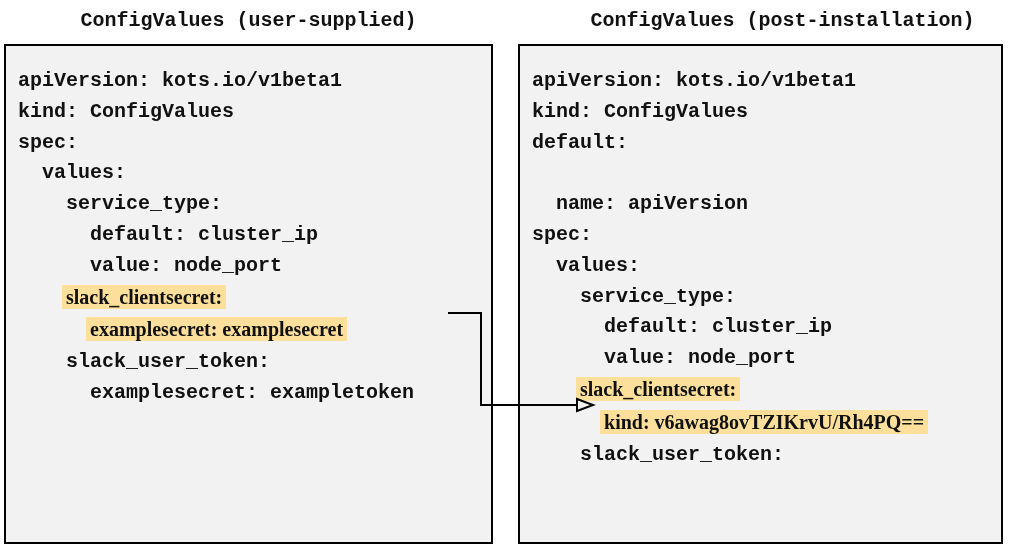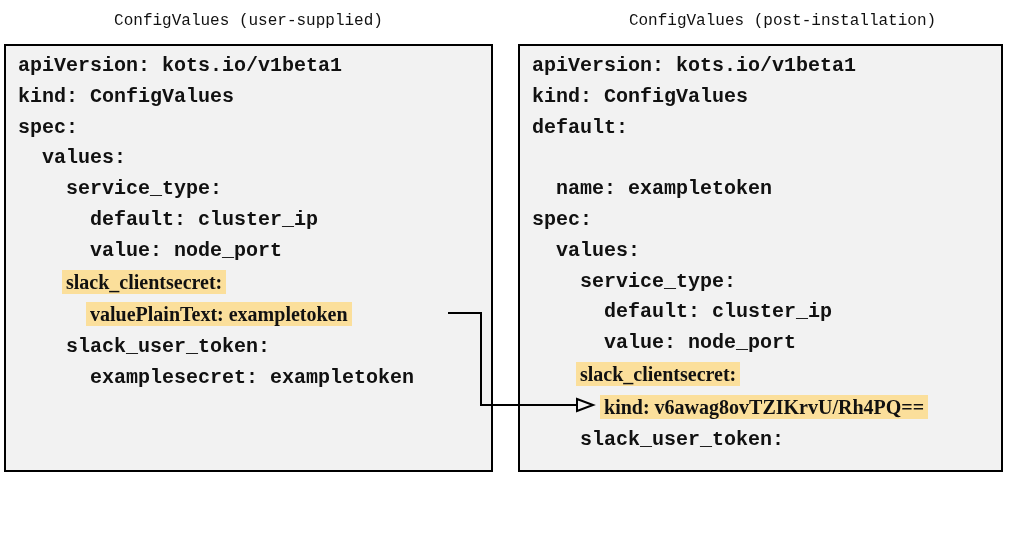--- a/index.html
+++ b/index.html
@@ -13,35 +13,35 @@
     height: 559px;
     background: #ffffff;
     overflow: hidden;
     font-family: "Liberation Mono", "DejaVu Sans Mono", monospace;
     color: var(--color-text, #111111);
   }
   .panel-title {
     position: absolute;
     top: 8px;
     text-align: center;
-    font-weight: normal;
-    font-size: 16px;
+    font-weight: bold;
+    font-size: 20px;
     line-height: 26px;
     white-space: pre;
   }
   .panel-title.left { left: 4px; width: 489px; }
   .panel-title.right { left: 540px; width: 485px; }
   .panel {
     position: absolute;
     top: 44px;
-    height: 428px;
+    height: 500px;
     box-sizing: border-box;
     background: var(--color-panel_bg, #f2f2f2);
     border: 2px solid var(--color-panel_border, #000000);
-    padding: 5px 12px;
+    padding: 20px 12px;
   }
   .panel.left { left: 4px; width: 489px; }
   .panel.right { left: 518px; width: 485px; }
   .code-line {
     font-weight: bold;
     font-size: 20px;
     line-height: 30.8px;
     white-space: pre;
   }
   .hl {
@@ -70,31 +70,31 @@
 
   <div class="panel left" id="left-panel">
       <div class="code-line"><span></span><span>apiVersion: kots.io/v1beta1</span></div>
       <div class="code-line"><span></span><span>kind: ConfigValues</span></div>
       <div class="code-line"><span></span><span>spec:</span></div>
       <div class="code-line"><span>  </span><span>values:</span></div>
       <div class="code-line"><span>    </span><span>service_type:</span></div>
       <div class="code-line"><span>      </span><span>default: cluster_ip</span></div>
       <div class="code-line"><span>      </span><span>value: node_port</span></div>
       <div class="code-line"><span>    </span><span class="hl">slack_clientsecret:</span></div>
-      <div class="code-line"><span>      </span><span class="hl">valuePlainText: exampletoken</span></div>
+      <div class="code-line"><span>      </span><span class="hl">examplesecret: examplesecret</span></div>
       <div class="code-line"><span>    </span><span>slack_user_token:</span></div>
       <div class="code-line"><span>      </span><span>examplesecret: exampletoken</span></div>
     </div>
 
   <div class="panel right" id="right-panel">
       <div class="code-line"><span></span><span>apiVersion: kots.io/v1beta1</span></div>
       <div class="code-line"><span></span><span>kind: ConfigValues</span></div>
       <div class="code-line"><span></span><span>default:</span></div>
       <div class="code-line"><span>  </span></div>
-      <div class="code-line"><span>  </span><span>name: exampletoken</span></div>
+      <div class="code-line"><span>  </span><span>name: apiVersion</span></div>
       <div class="code-line"><span></span><span>spec:</span></div>
       <div class="code-line"><span>  </span><span>values:</span></div>
       <div class="code-line"><span>    </span><span>service_type:</span></div>
       <div class="code-line"><span>      </span><span>default: cluster_ip</span></div>
       <div class="code-line"><span>      </span><span>value: node_port</span></div>
       <div class="code-line"><span>    </span><span class="hl">slack_clientsecret:</span></div>
       <div class="code-line"><span>      </span><span class="hl">kind: v6awag8ovTZIKrvU/Rh4PQ==</span></div>
       <div class="code-line"><span>    </span><span>slack_user_token:</span></div>
       <div class="code-line"><span>      </span></div>
     </div>

